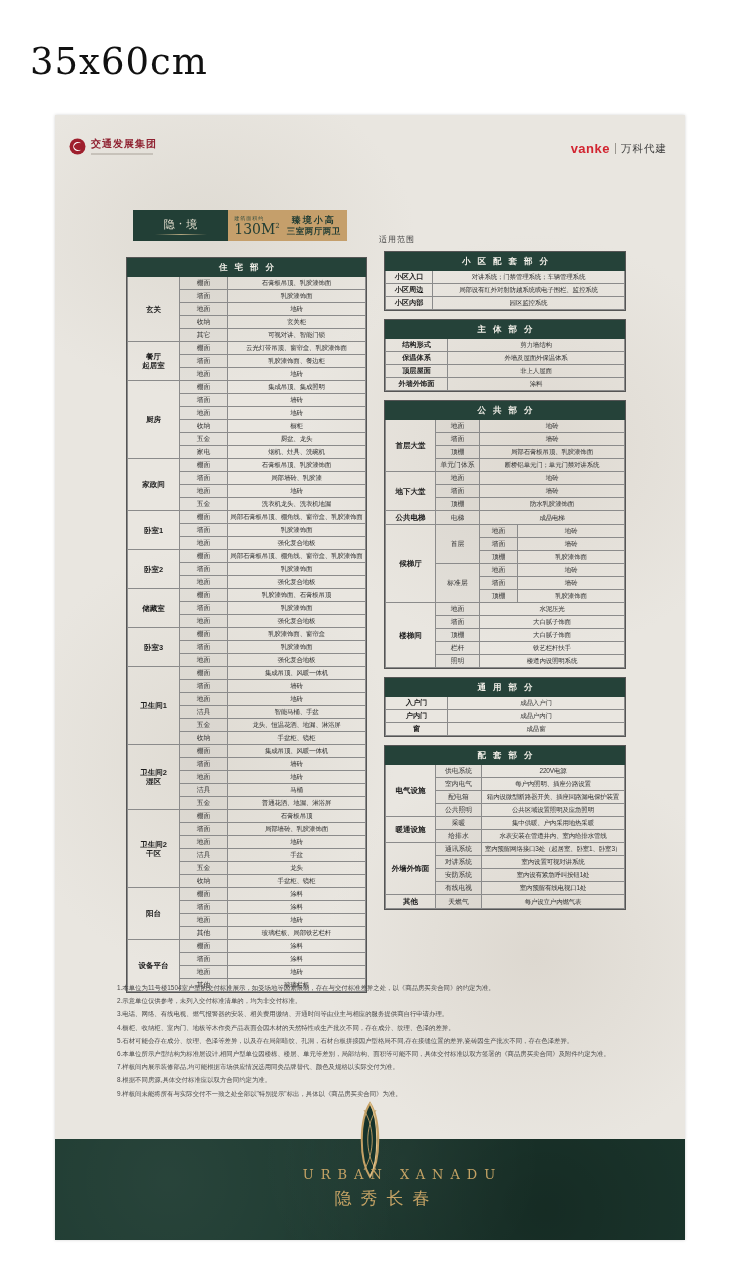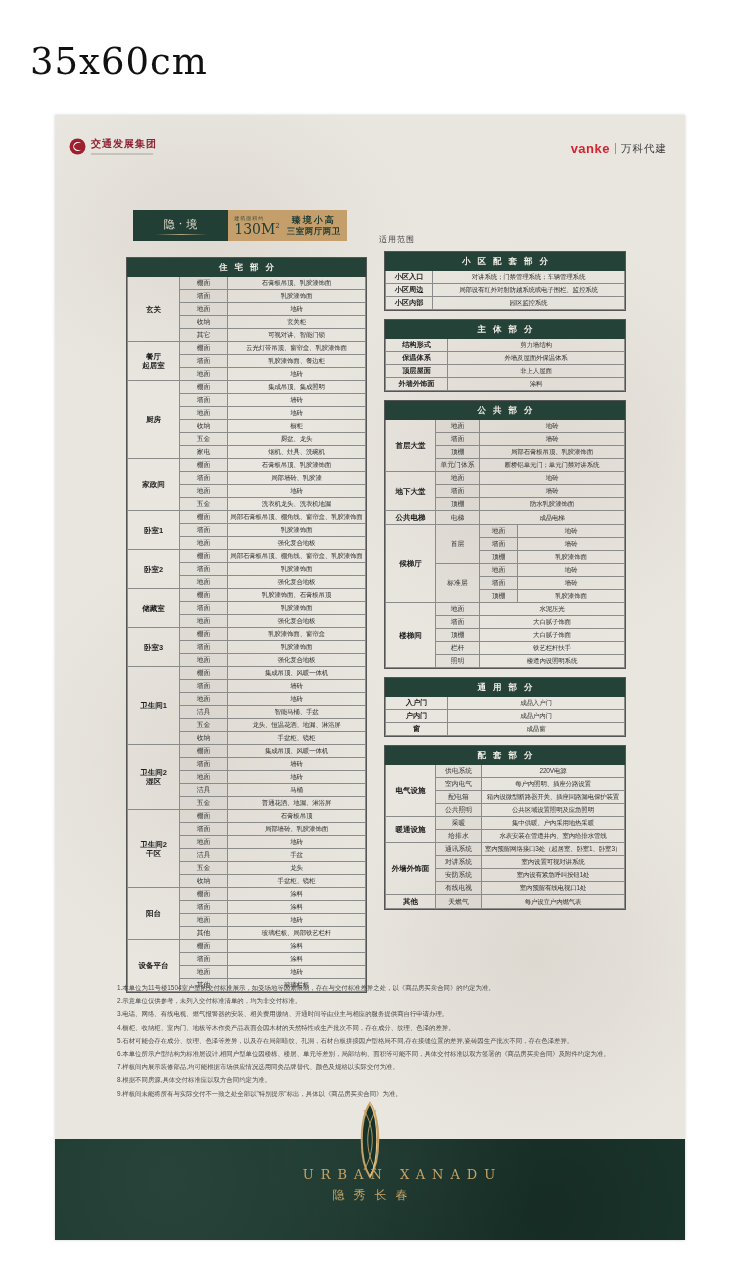--- a/index.html
+++ b/index.html
@@ -67,21 +67,21 @@
   .band{position:absolute;left:0;top:1024px;width:630px;height:101px;background:#1d3a30;}
   .band::before{content:"";position:absolute;inset:0;
      background:radial-gradient(circle at 18% 40%,rgba(255,255,255,.05),transparent 45%),
                 radial-gradient(circle at 78% 70%,rgba(0,0,0,.25),transparent 55%),
                 radial-gradient(circle at 55% 20%,rgba(255,255,255,.04),transparent 40%);}
   .emblem{position:absolute;left:295px;top:986px;width:40px;height:78px;}
   .band-en{position:absolute;left:0;top:1052px;width:688px;text-align:center;
      font-family:"DejaVu Serif","Liberation Serif",serif;font-size:13px;color:#c5a365;
      letter-spacing:7px;text-indent:7px;}
   .band-cn{position:absolute;left:0;top:1072px;width:630px;text-align:center;
-     font-size:12px;color:#c5a365;letter-spacing:9px;text-indent:9px;}
+     font-size:17px;color:#c5a365;letter-spacing:9px;text-indent:9px;padding-left:12px;}
 </style>
 </head>
 <body>
 
 <div class="size-label">35x60cm</div>
 
 <div class="poster">
   <div class="wm wm1"></div>
   <div class="wm wm2"></div>
   <div class="wm wm3"></div>

